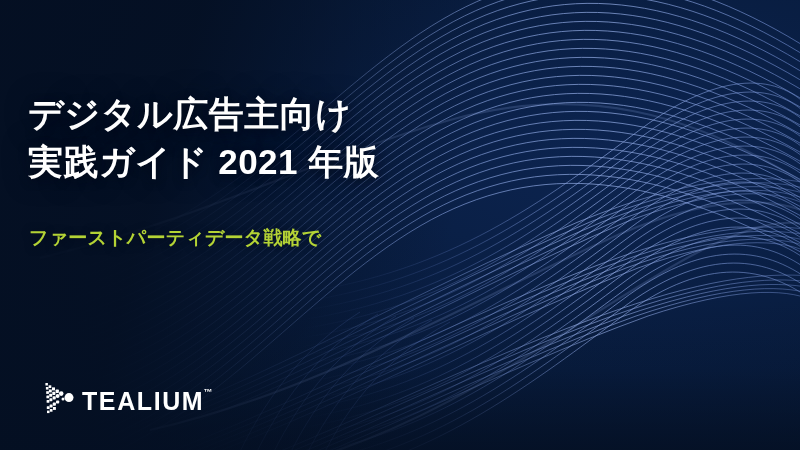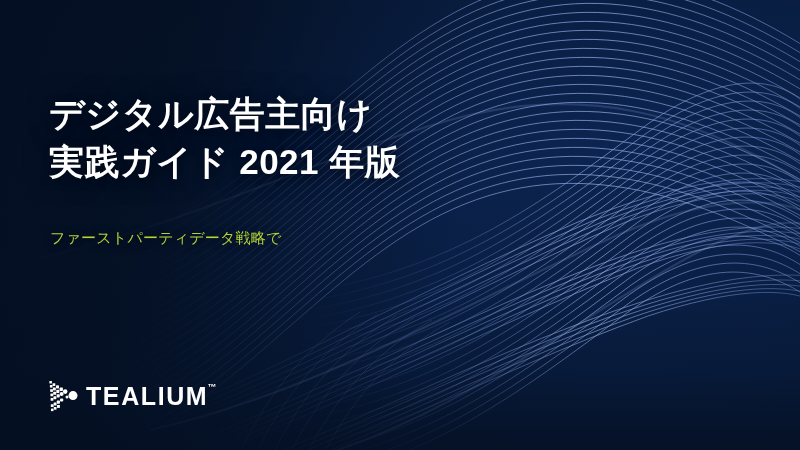--- a/index.html
+++ b/index.html
@@ -37,21 +37,20 @@
       linear-gradient(105deg, rgba(4,15,34,0.97) 0%, rgba(4,15,34,0.90) 22%, rgba(4,15,34,0.36) 40%, rgba(4,15,34,0.00) 56%),
       linear-gradient(0deg, rgba(4,14,32,0.72) 0%, rgba(4,14,32,0.12) 18%, rgba(4,14,32,0.00) 34%);
   }
   
   #content {
     position: absolute;
     left: 28px;
     top: 0;
     width: 470px;
     height: 450px;
-    margin-left: 21px;
   }
   #title-block {
     position: absolute;
     left: 0;
     top: 90px;
     width: 470px;
   }
   .title-line {
     color: #ffffff;
     font-size: 35px;
@@ -62,35 +61,35 @@
     text-shadow: 0 2px 10px rgba(3,10,26,0.85), 0 0 26px rgba(3,10,26,0.6);
   }
   #subtitle-block {
     position: absolute;
     left: 1px;
     top: 224px;
     width: 470px;
   }
   .subtitle-line {
     color: #b4d335;
-    font-size: 15px;
-    font-weight: 400;
+    font-size: 19px;
+    font-weight: 700;
     line-height: 27px;
     letter-spacing: 0.2px;
     white-space: nowrap;
     text-shadow: 0 1px 8px rgba(3,10,26,0.8);
   }
   
   #logo {
     position: absolute;
-    left: 0;
+    left: 17px;
     top: 378px;
     height: 36px;
     display: flex;
-    align-items: center;
+    align-items: flex-end;
   }
   #logo-mark {
     width: 30px;
     height: 32px;
     display: block;
     flex: 0 0 auto;
   }
   #logo-wordmark {
     position: relative;
     margin-left: 7px;

